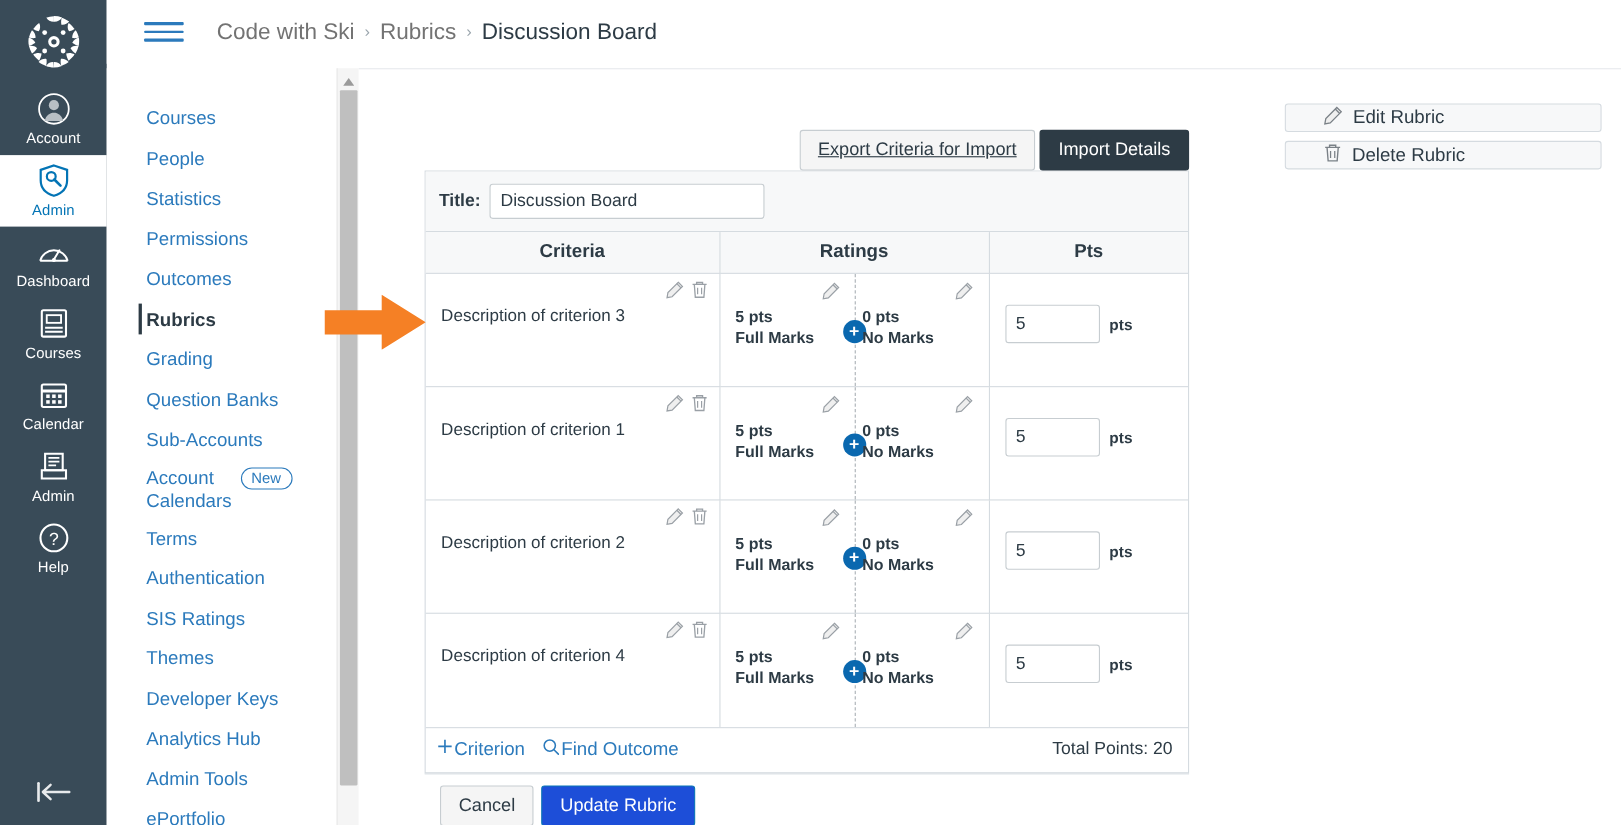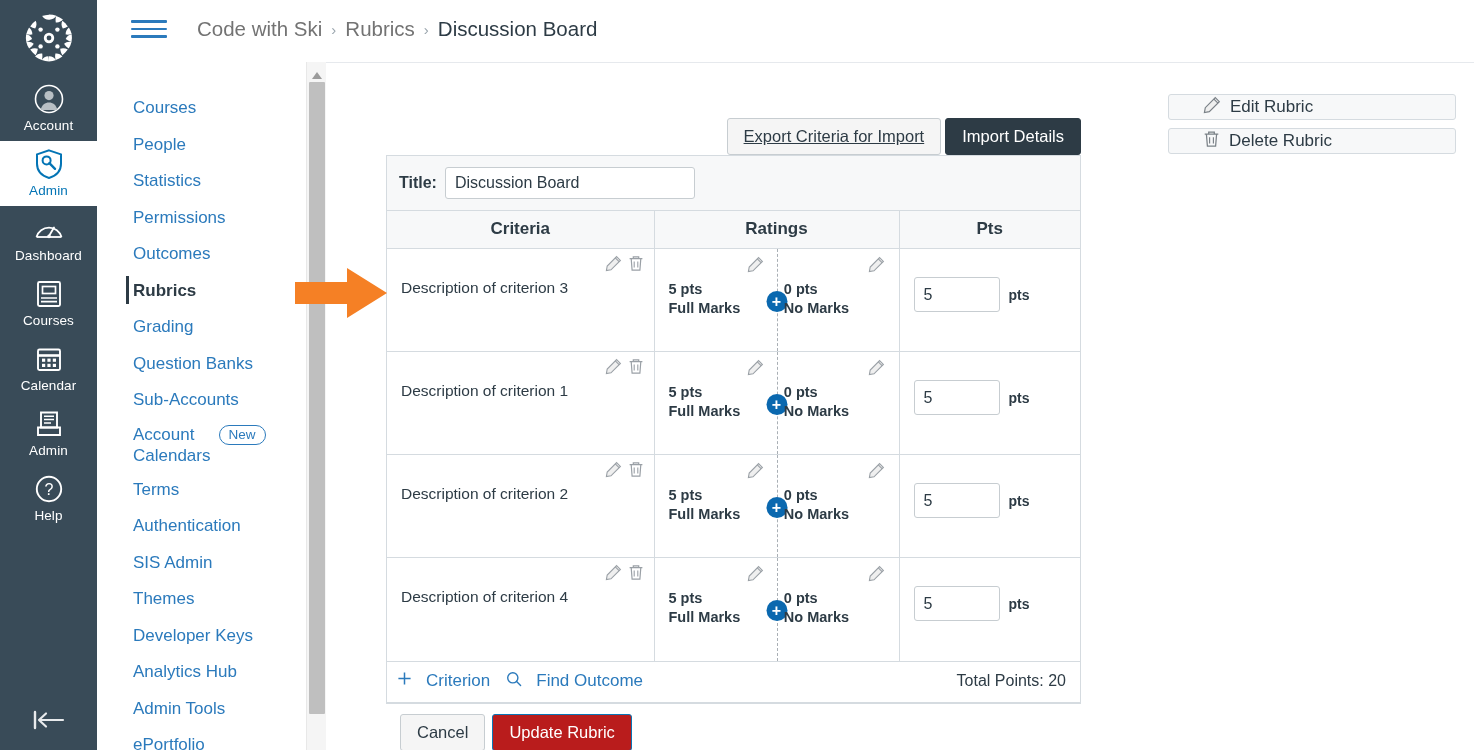--- a/index.html
+++ b/index.html
@@ -131,21 +131,21 @@
   }
   .btn-default {
     background: #F5F5F5; border: 1px solid #C7CDD1; color: #2D3B45;
     padding: 0 16px;
   }
   .btn-dark {
     background: #2D3B45; border: 1px solid #2D3B45; color: #ffffff;
     padding: 0 16px; margin-left: 4px;
   }
   .btn-primary {
-    background: #b91c1c; border: 1px solid #0A76B6; color: #ffffff;
+    background: #1d4ed8; border: 1px solid #0A76B6; color: #ffffff;
     padding: 0 16px;
   }
 
   .rubric-box { border: 1px solid #D5DBE0; background: #ffffff; }
 
   .title-row {
     background: #F7F8F9;
     display: flex; align-items: center;
     padding: 11px 12px;
     border-bottom: 1px solid #D5DBE0;
@@ -219,21 +219,21 @@
   .pts-suffix { font-size: 14px; font-weight: bold; }
 
   .rubric-footer {
     display: flex; align-items: center;
     padding: 9px 14px 10px 10px;
     border-top: 1px solid #D5DBE0;
     font-size: 17px;
   }
   .footer-link {
     color: #2B7ABC; text-decoration: none;
-    display: flex; align-items: center; gap: 14px;
+    display: flex; align-items: center; gap: 1px;
     margin-right: 16px; cursor: pointer;
   }
   .total-points { margin-left: auto; font-size: 16px; color: #2D3B45; }
 
   .rubric-actions {
     border-top: 1px solid #D5DBE0;
     background: #ffffff;
     display: flex; gap: 7px;
     padding: 10px 0 0 14px;
     height: 52px;
@@ -431,21 +431,21 @@
       <span class="ctx-text">Account<br>Calendars</span>
       <span class="new-pill">New</span>
     </a>
     <a class="ctx-item" href="#">
         <span class="ctx-text">Terms</span>
       </a>
     <a class="ctx-item" href="#">
         <span class="ctx-text">Authentication</span>
       </a>
     <a class="ctx-item" href="#">
-        <span class="ctx-text">SIS Admin</span>
+        <span class="ctx-text">SIS Ratings</span>
       </a>
     <a class="ctx-item" href="#">
         <span class="ctx-text">Themes</span>
       </a>
     <a class="ctx-item" href="#">
         <span class="ctx-text">Developer Keys</span>
       </a>
     <a class="ctx-item" href="#">
         <span class="ctx-text">Analytics Hub</span>
       </a>

